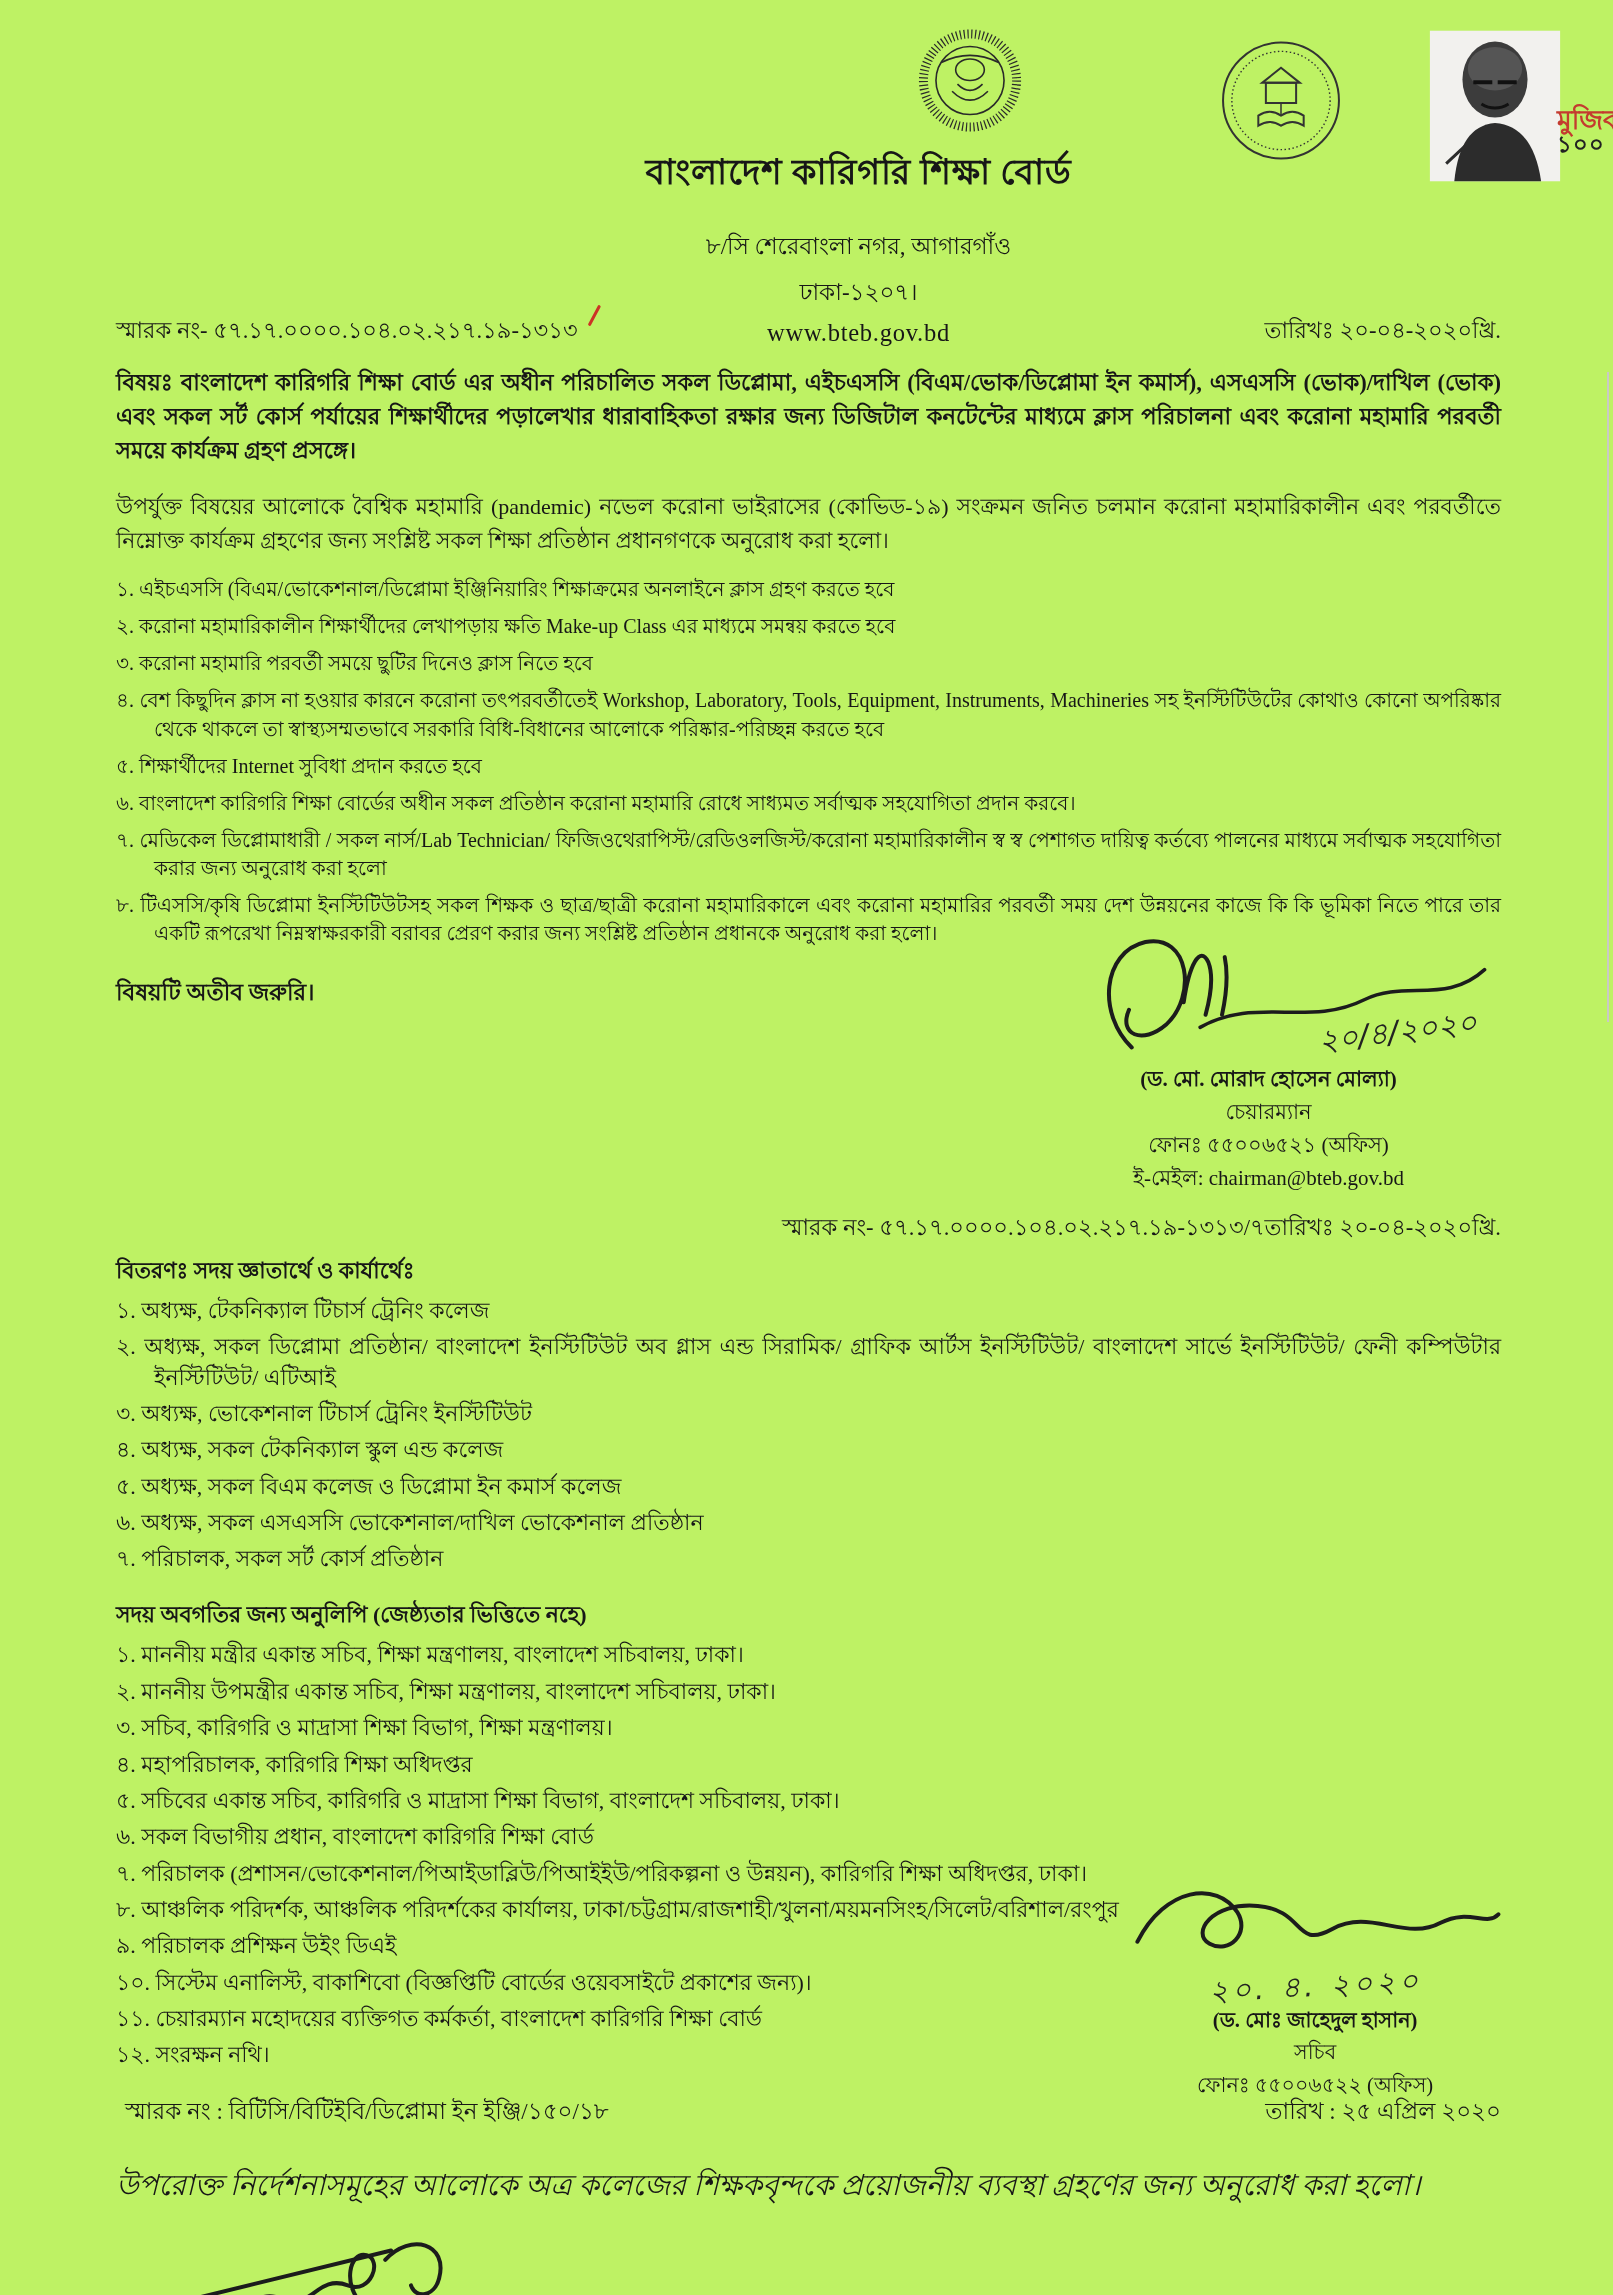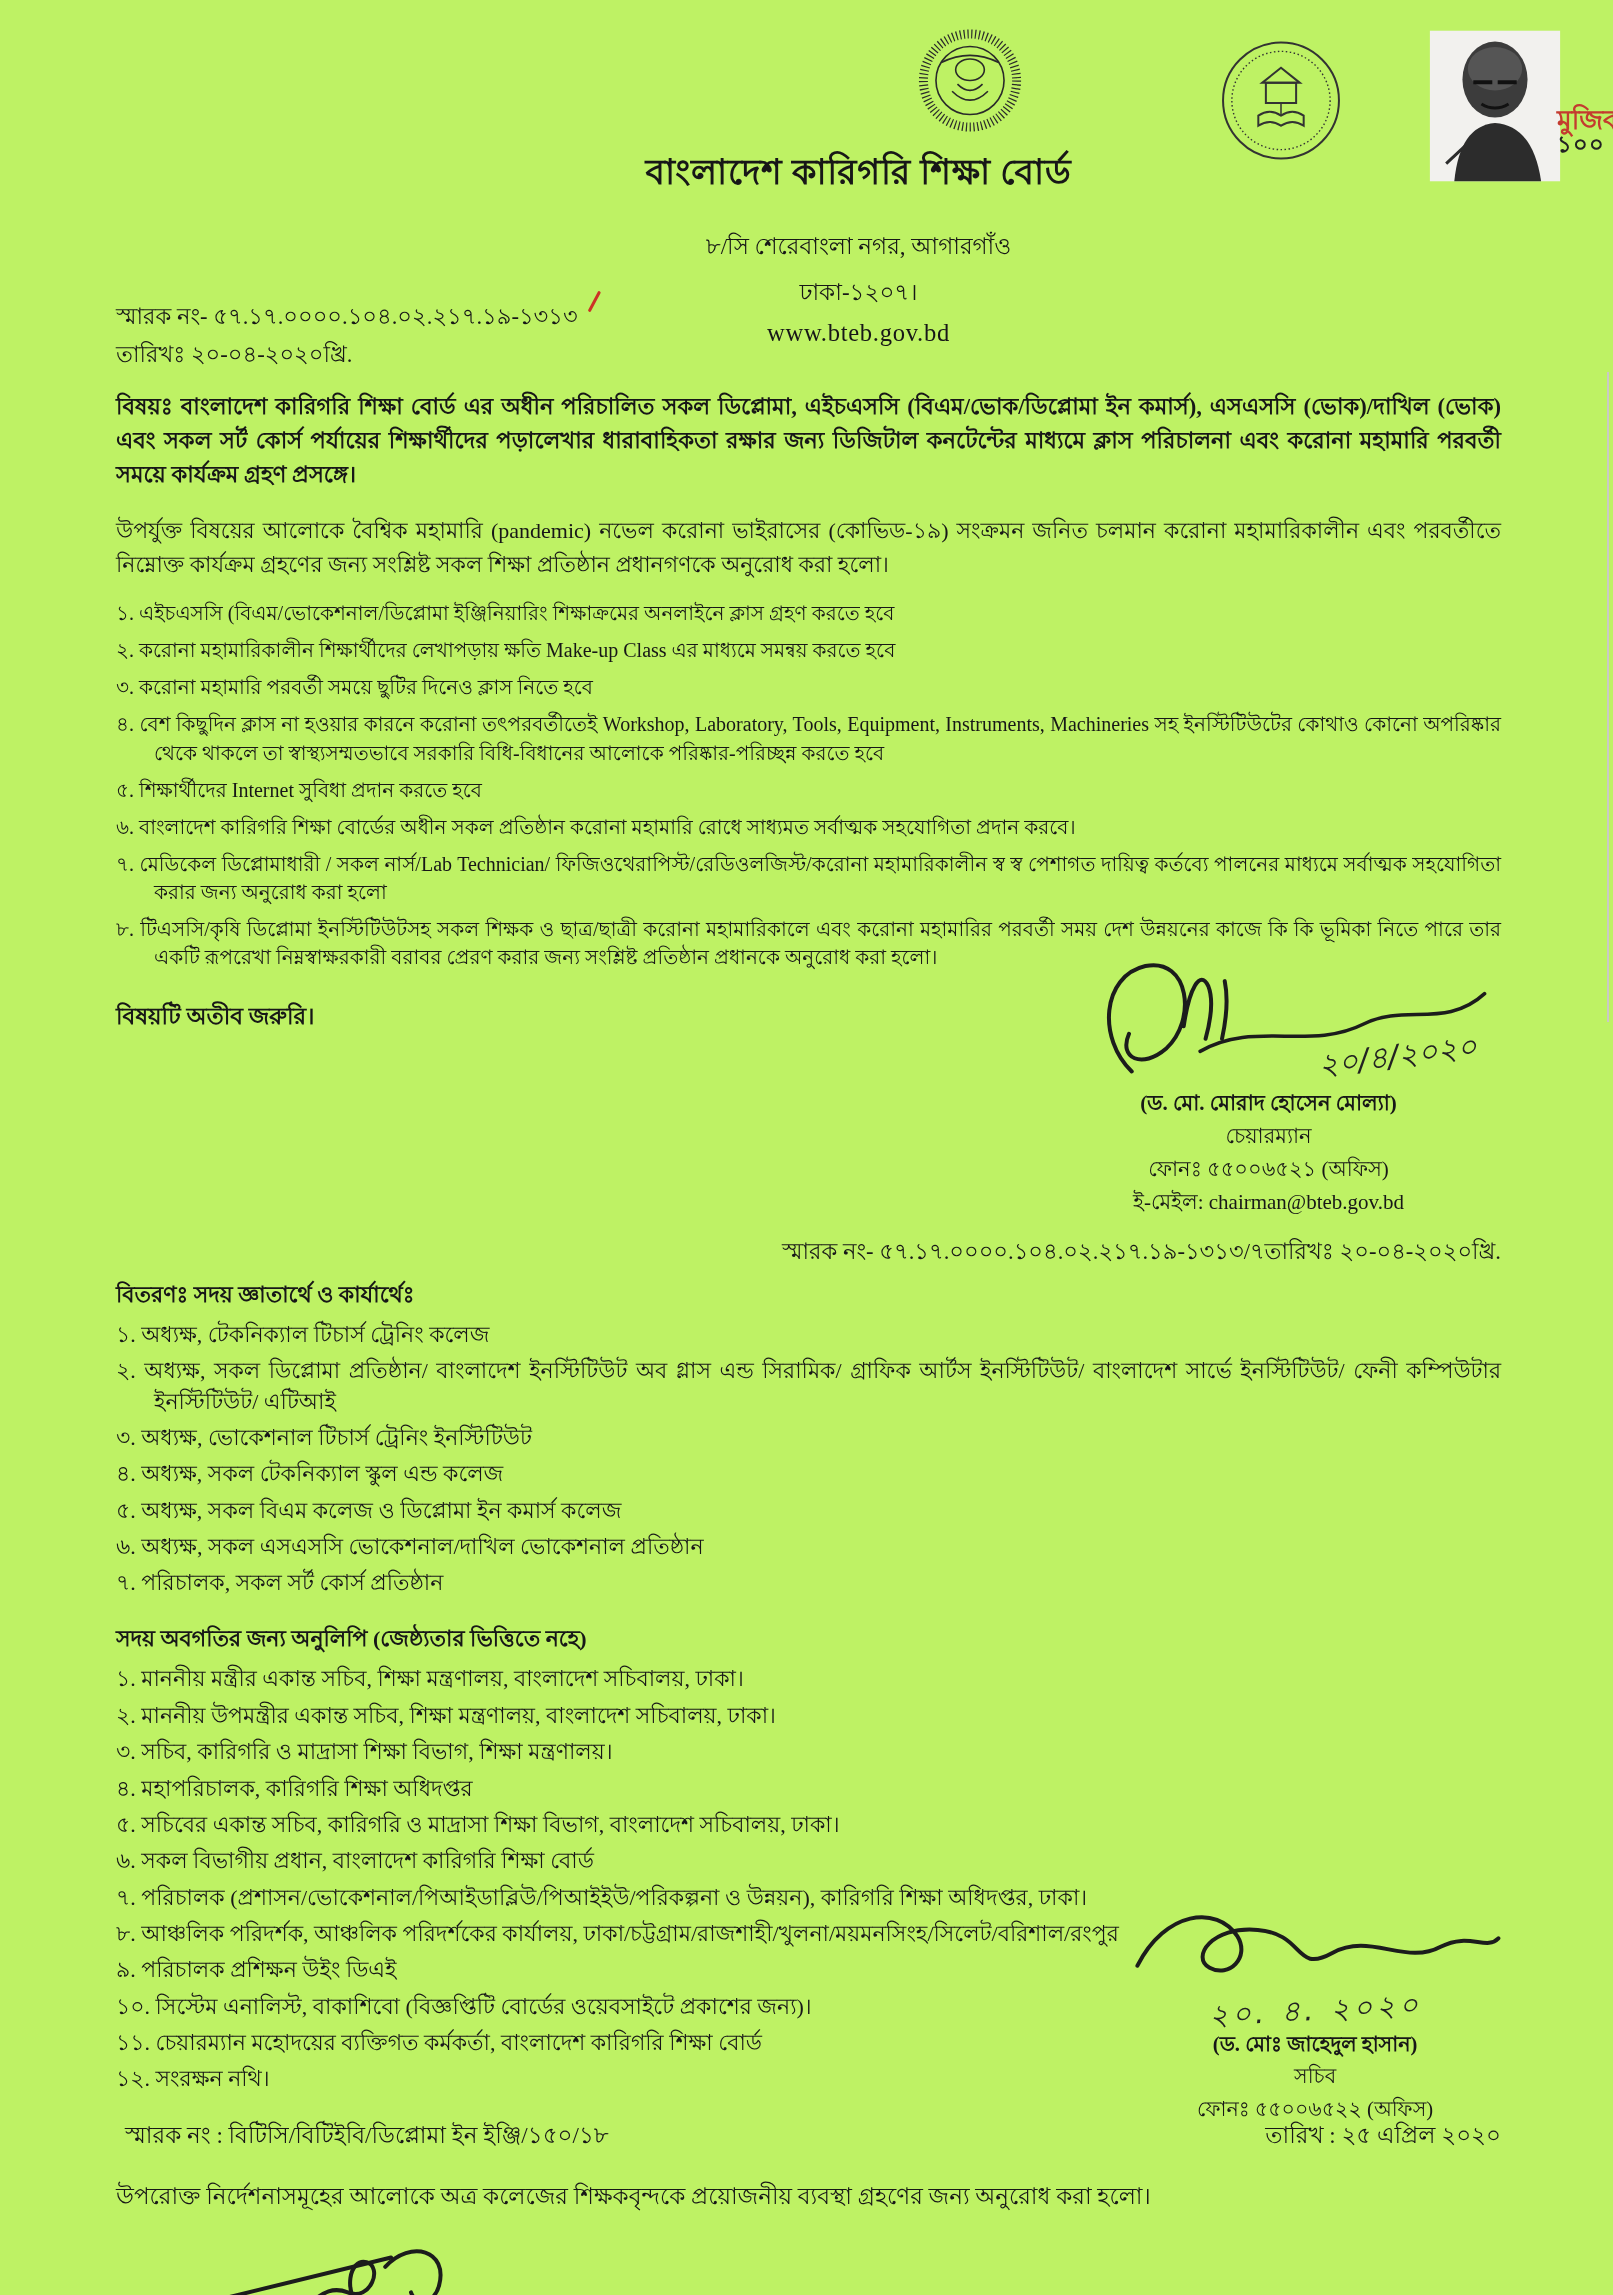--- a/index.html
+++ b/index.html
@@ -25,21 +25,21 @@
      font-family:"DejaVu Sans",sans-serif;font-weight:700;}
   .mujib-word{color:#c43b2f;font-size:26.5px;display:block;}
   .mujib-num{color:#222;font-size:22.6px;display:block;letter-spacing:1.3px;}
   .title-block{position:absolute;left:0;right:0;top:136px;text-align:center;transform:translateX(50px);}
   .org-name{font-size:35px;font-weight:700;letter-spacing:0.7px;}
   .addr{font-size:23px;margin-top:24px;}
   .addr2{font-size:23px;margin-top:6.6px;}
   .website{font-size:24.6px;margin-top:6.6px;letter-spacing:0.7px;}
   
   .memo-row{display:flex;justify-content:space-between;align-items:baseline;font-size:22.6px;}
-  .memo-row.first{margin-top:3px;position:relative;flex-direction:column;}
+  .memo-row.first{margin-top:17px;position:relative;}
   .red-check{position:absolute;left:468px;top:-10.6px;width:20px;height:26.5px;}
   .red-check:before{content:"";position:absolute;left:9.3px;top:1.3px;width:2.7px;height:22.6px;
       background:#cc3326;transform:rotate(28deg);border-radius:1.3px;}
   
   .subject{font-size:22.6px;font-weight:700;line-height:1.5;text-align:justify;margin-top:14.6px;}
   .intro{font-size:22px;line-height:1.55;text-align:justify;margin-top:22.6px;}
   .directives{margin-top:17px;font-size:20px;}
   .d-item{margin-top:8.6px;line-height:1.42;text-align:justify;padding-left:38px;text-indent:-38px;}
   
   .urgent-row{display:flex;justify-content:space-between;margin-top:9.3px;}
@@ -56,21 +56,21 @@
   .section-heading{font-size:22px;font-weight:600;margin-top:5.3px;}
   .l-item{font-size:22px;margin-top:6px;line-height:1.38;padding-left:38px;text-indent:-38px;text-align:justify;}
   .copies-section{position:relative;margin-top:22.6px;}
   .secretary-block{position:absolute;right:-6.6px;top:271px;width:385px;text-align:center;
       font-size:20.6px;line-height:1.3;}
   .sec-sig-area{position:relative;height:100px;}
   .sec-date{font-size:29px;font-family:"DejaVu Sans",sans-serif;font-style:italic;
       letter-spacing:4px;transform:rotate(-3deg);color:#222;}
   
   .memo3-row{font-size:23px;margin-top:22.6px;margin-left:9px;}
-  .closing{font-size:23px;margin-top:24px;line-height:1.5;}
+  .closing{font-size:29px;margin-top:32px;line-height:1.5;font-style:italic;}
   .principal-block{margin-top:17px;font-size:22.6px;line-height:1.35;}
   .principal-sig{width:398px;height:116px;display:block;}
   .scan-line{position:absolute;right:5.3px;top:372px;width:1.3px;height:650px;background:#c9c9c6;}
   svg path,svg circle,svg line,svg ellipse,svg rect{vector-effect:non-scaling-stroke;}
 </style>
 </head>
 <body>
 
 <div class="page">
 

